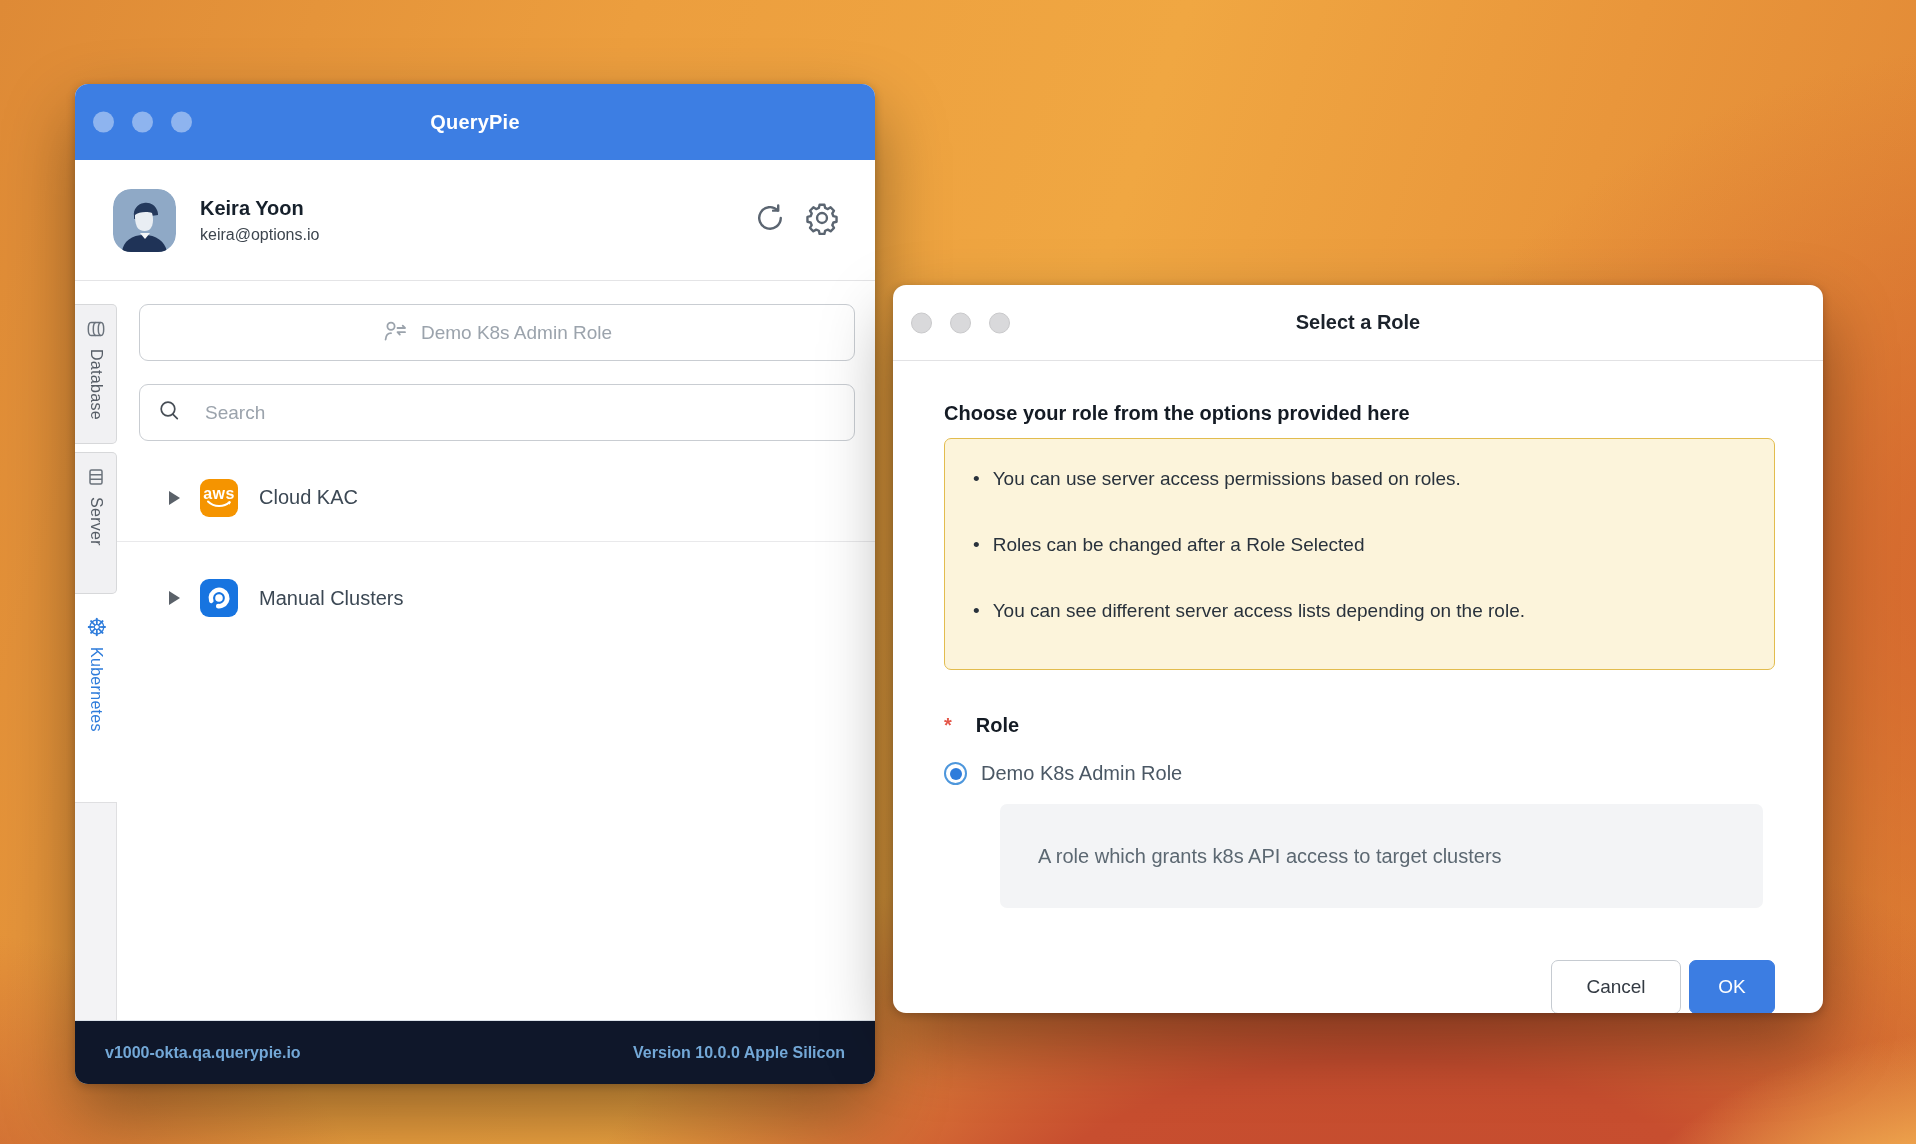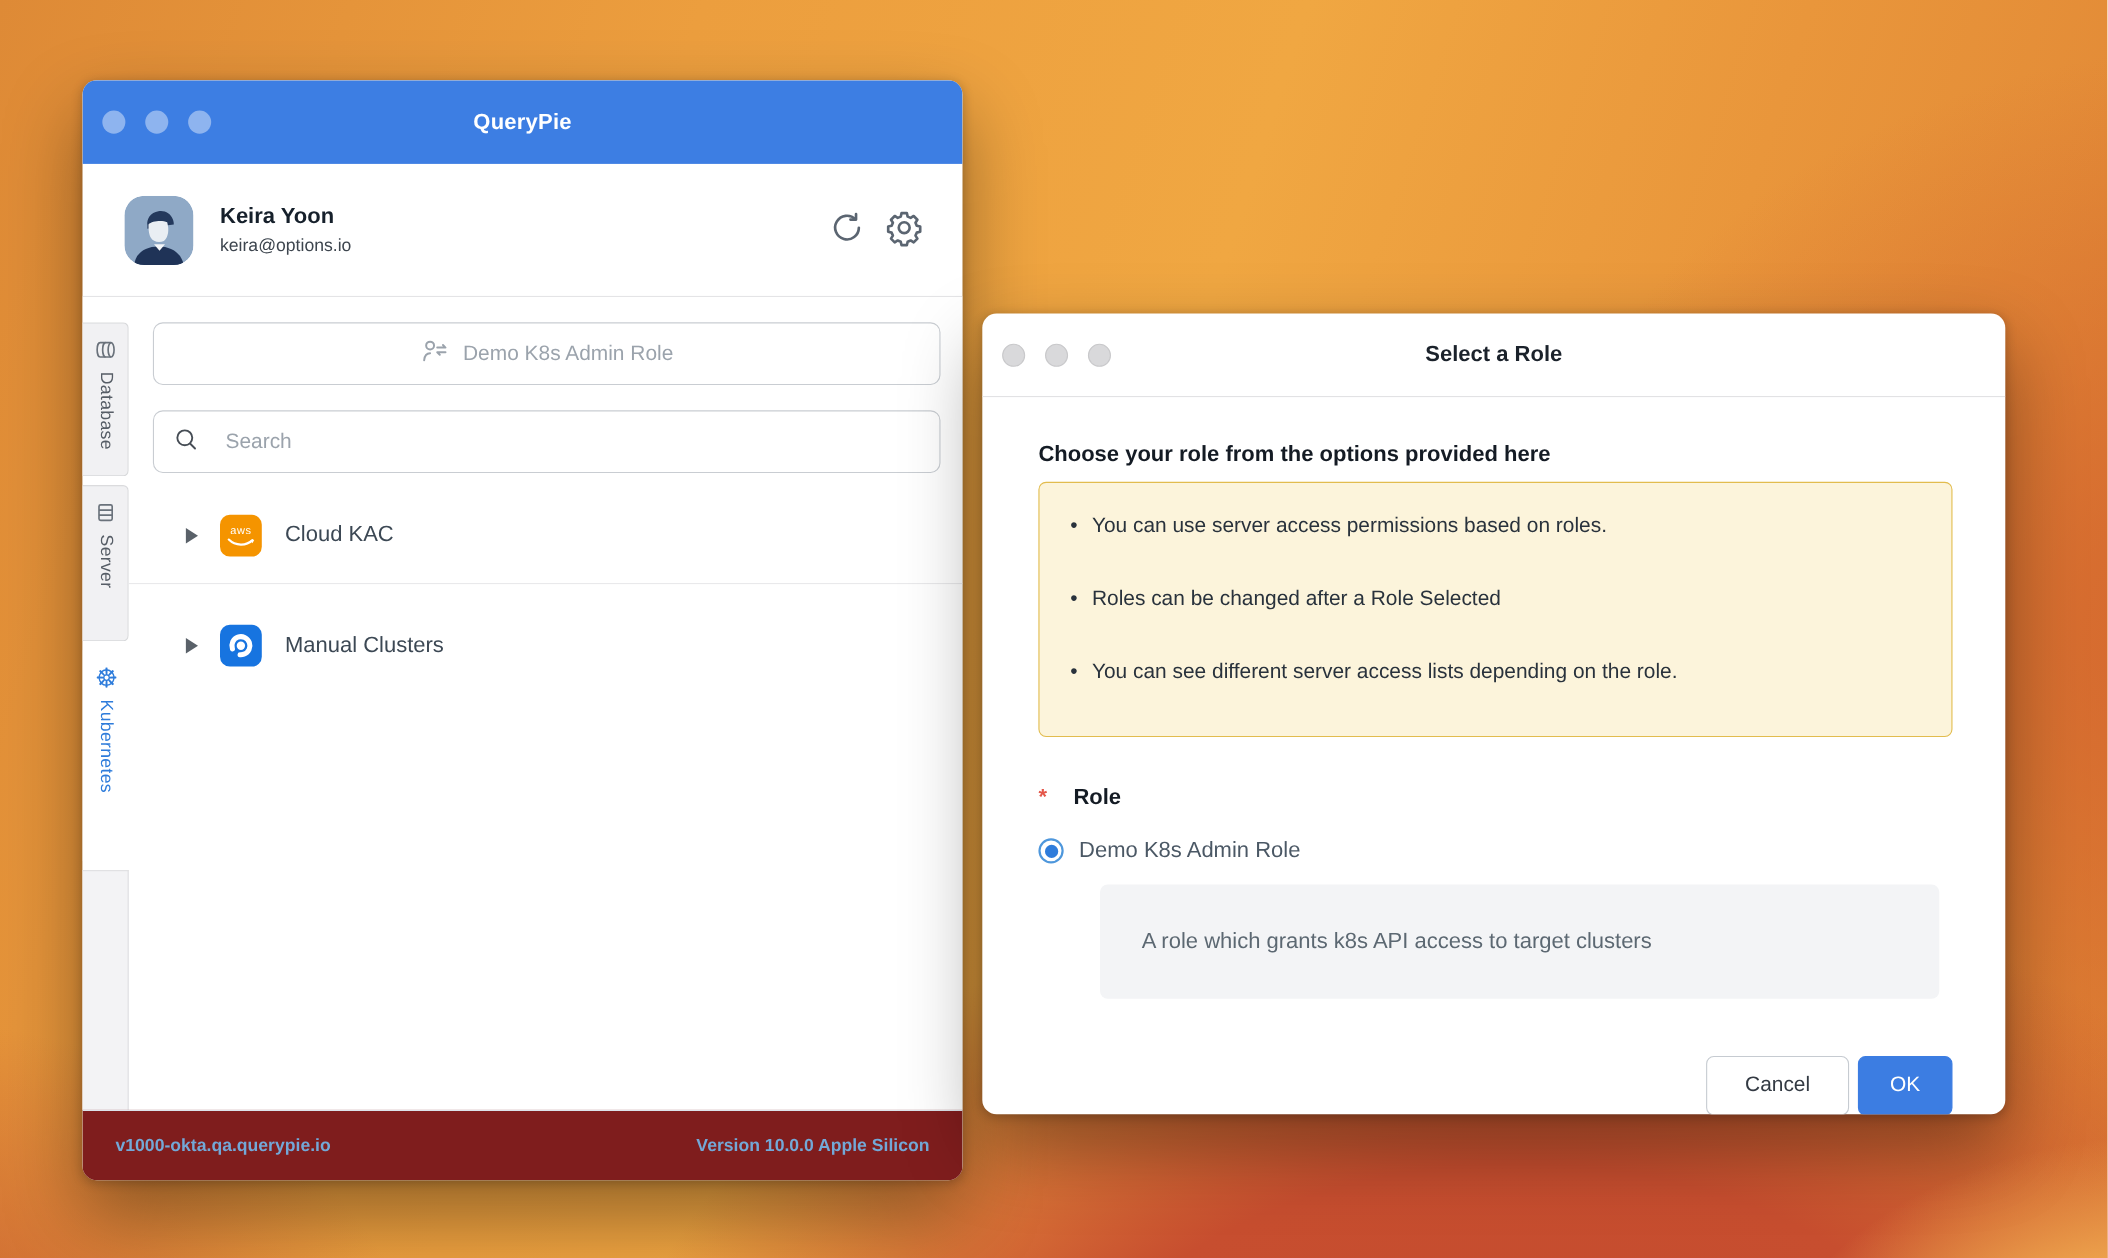--- a/index.html
+++ b/index.html
@@ -15,21 +15,21 @@
       radial-gradient(70% 90% at 108% 50%, rgba(210,96,45,.9) 0%, rgba(210,96,45,0) 52%),
       linear-gradient(108deg, #DE8A36 0%, #EC9E3E 28%, #F0A742 52%, #E9963B 72%, #DD8133 100%);
   }
 
   
   .window { position:absolute; border-radius:13px; box-shadow:0 32px 70px rgba(0,0,0,.38), 0 2px 10px rgba(0,0,0,.22); overflow:hidden; background:#fff; }
   .traffic { display:flex; gap:18px; position:absolute; left:18px; top:50%; transform:translateY(-50%); }
   .light { width:21px; height:21px; border-radius:50%; }
 
   
-  .qp-window { left:75px; top:73px; width:800px; height:1000px; display:flex; flex-direction:column; }
+  .qp-window { left:75px; top:84px; width:800px; height:1000px; display:flex; flex-direction:column; }
   .qp-titlebar { position:relative; height:76px; background:#3D7EE3; flex:0 0 auto; display:flex; align-items:center; justify-content:center; }
   .qp-titlebar .light { background:rgba(255,255,255,.42); }
   .qp-title { color:#fff; font-size:20px; font-weight:600; letter-spacing:.2px; }
 
   .qp-profile { position:relative; height:121px; display:flex; align-items:center; padding:0 35px 0 38px; border-bottom:1px solid #E4E4E6; flex:0 0 auto; }
   .avatar { width:63px; height:63px; border-radius:18px; overflow:hidden; flex:0 0 auto; }
   .profile-text { margin-left:24px; flex:1 1 auto; }
   .profile-name { font-size:20px; font-weight:bold; color:#16202B; margin-bottom:6px; }
   .profile-email { font-size:16px; color:#3D454E; }
   .profile-actions { display:flex; align-items:center; gap:16px; }
@@ -54,25 +54,25 @@
   .search-box input { border:none; outline:none; flex:1; font-size:19px; color:#333; font-family:inherit; background:transparent; }
   .search-box input::placeholder { color:#9BA3AC; }
 
   .tree { margin-top:13px; }
   .tree-row { display:flex; align-items:center; padding-left:52px; cursor:pointer; }
   .tree-row.r1 { height:88px; border-bottom:1px solid #E9E9EB; }
   .tree-row.r2 { height:112px; }
   .tri { width:0; height:0; border-left:11px solid #5A6169; border-top:7px solid transparent; border-bottom:7px solid transparent; flex:0 0 auto; }
   .tree-ico { width:38px; height:38px; border-radius:9px; margin-left:20px; flex:0 0 auto; display:flex; flex-direction:column; align-items:center; justify-content:center; }
   .aws-bg { background:#F59400; }
-  .aws-word { color:#fff; font-size:10px; font-weight:normal; line-height:13px; letter-spacing:.5px; }
+  .aws-word { color:#fff; font-size:16px; font-weight:bold; line-height:13px; letter-spacing:.5px; }
   .cluster-bg { background:#1774E0; }
   .tree-label { margin-left:21px; font-size:20px; color:#3C4854; }
 
-  .qp-footer { flex:0 0 auto; height:64px; background:#7f1d1d; border-top:1px solid #DCE3EA; display:flex; align-items:center; justify-content:space-between; padding:0 30px; }
+  .qp-footer { flex:0 0 auto; height:64px; background:#0f172a; border-top:1px solid #DCE3EA; display:flex; align-items:center; justify-content:space-between; padding:0 30px; }
   .qp-footer span { font-size:16px; color:#73A8D7; font-weight:600; }
 
   
   .dlg-window { left:893px; top:285px; width:930px; height:728px; display:flex; flex-direction:column; }
   .dlg-titlebar { position:relative; height:76px; border-bottom:1px solid #E2E2E4; display:flex; align-items:center; justify-content:center; flex:0 0 auto; }
   .dlg-titlebar .light { background:#D9D9DB; border:1px solid #C9C9CB; }
   .dlg-title { font-size:20px; font-weight:600; color:#1B222B; }
 
   .dlg-content { flex:1 1 auto; padding:41px 48px 0 51px; }
   .dlg-heading { font-size:20px; font-weight:bold; color:#141B24; }

